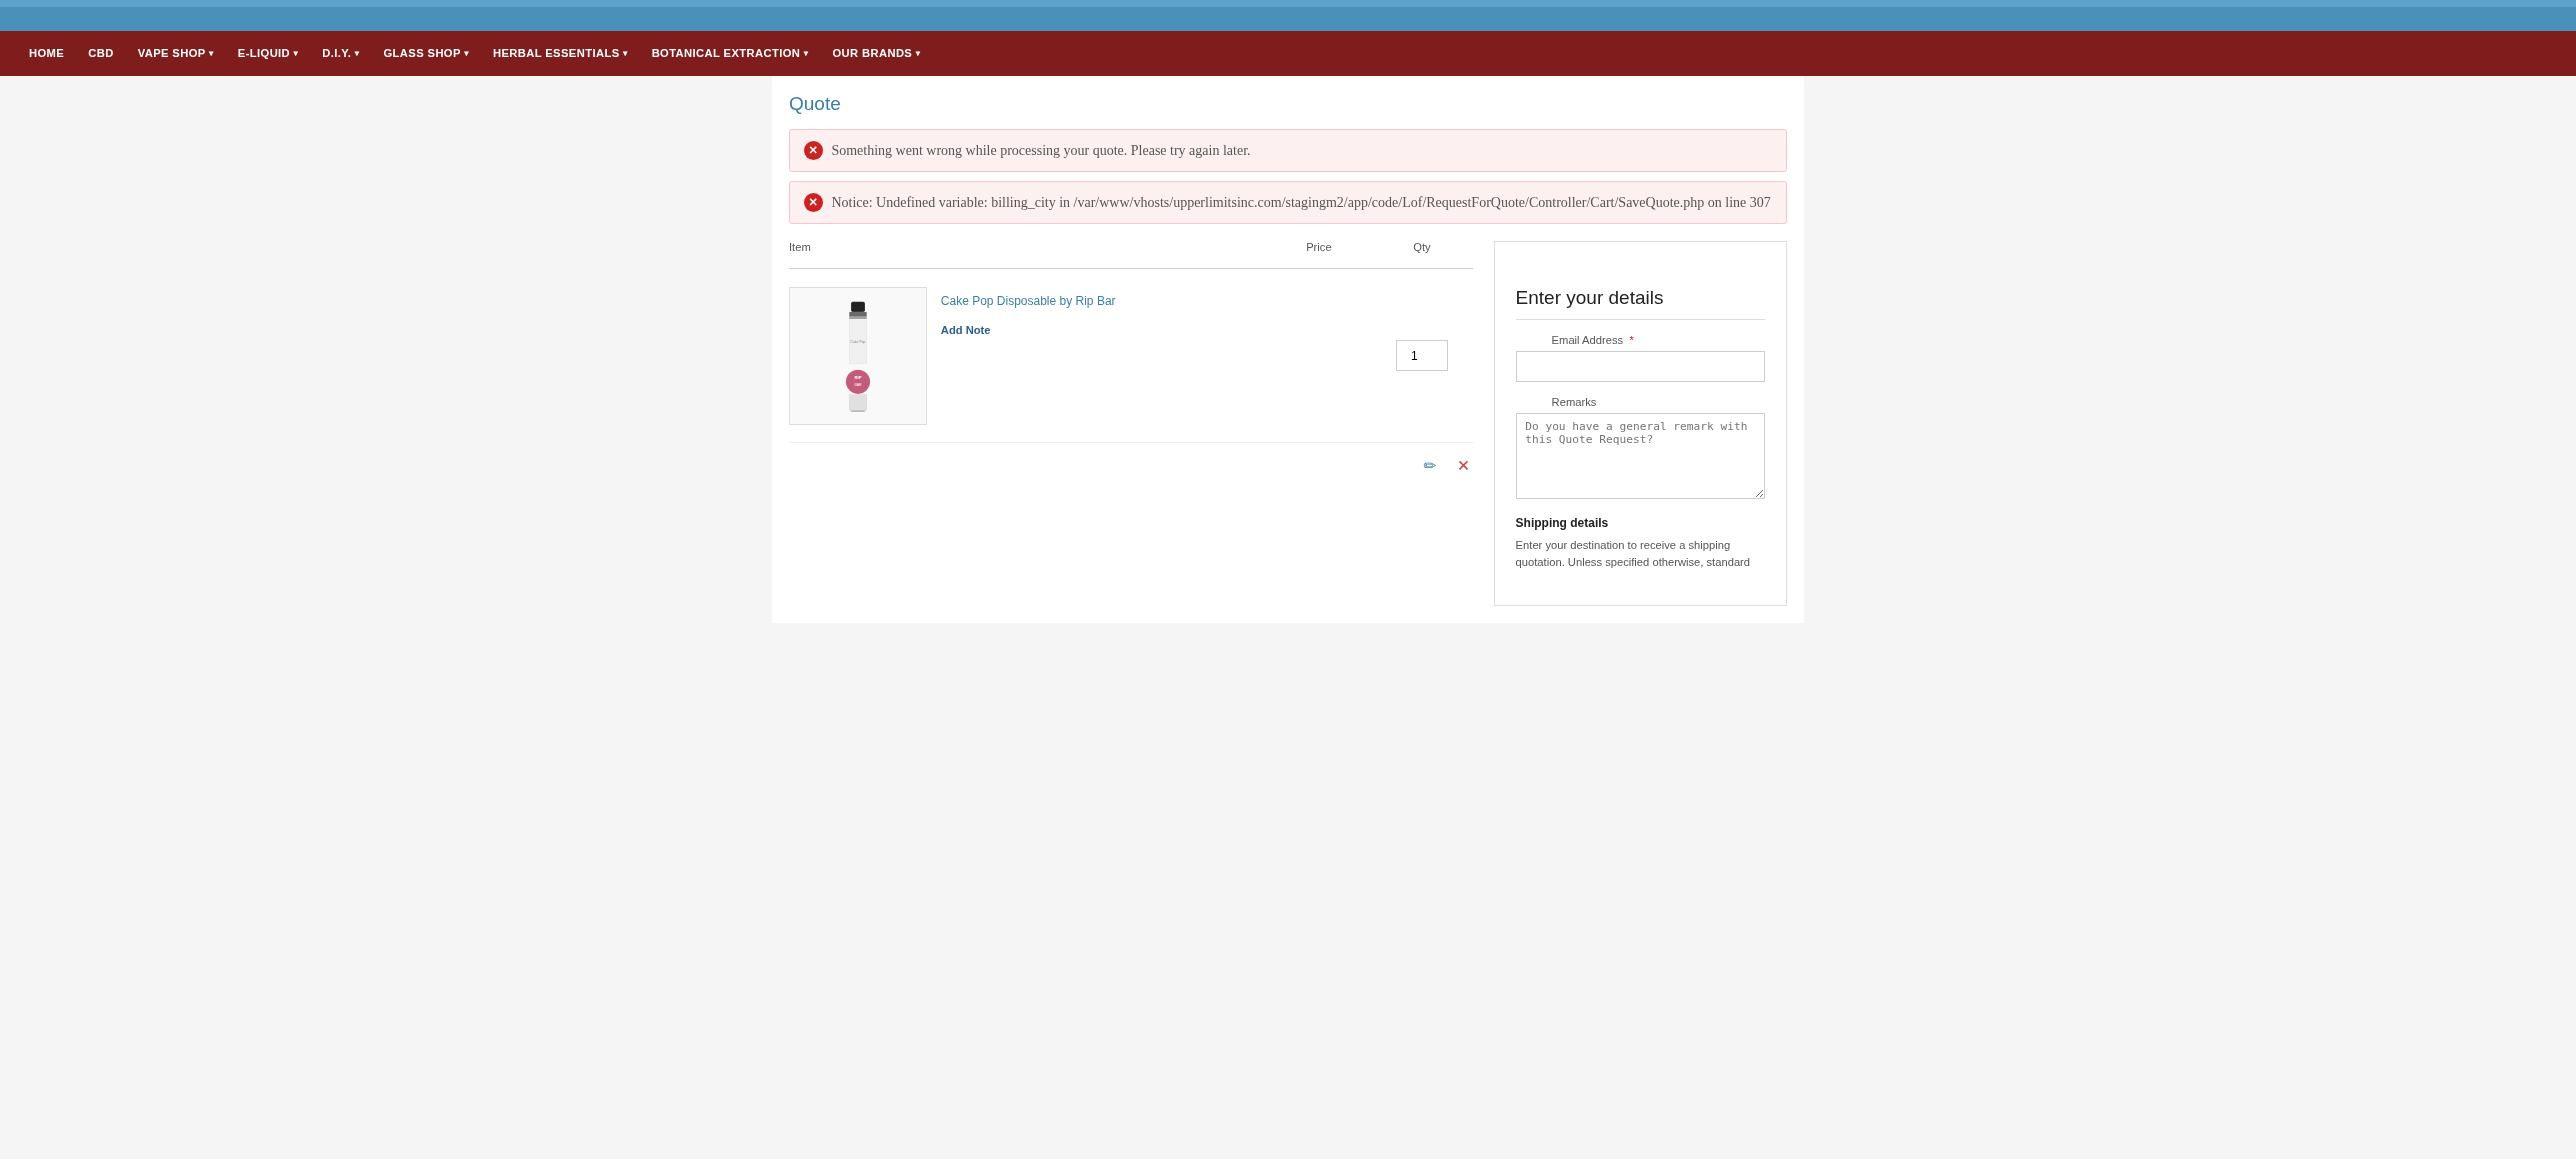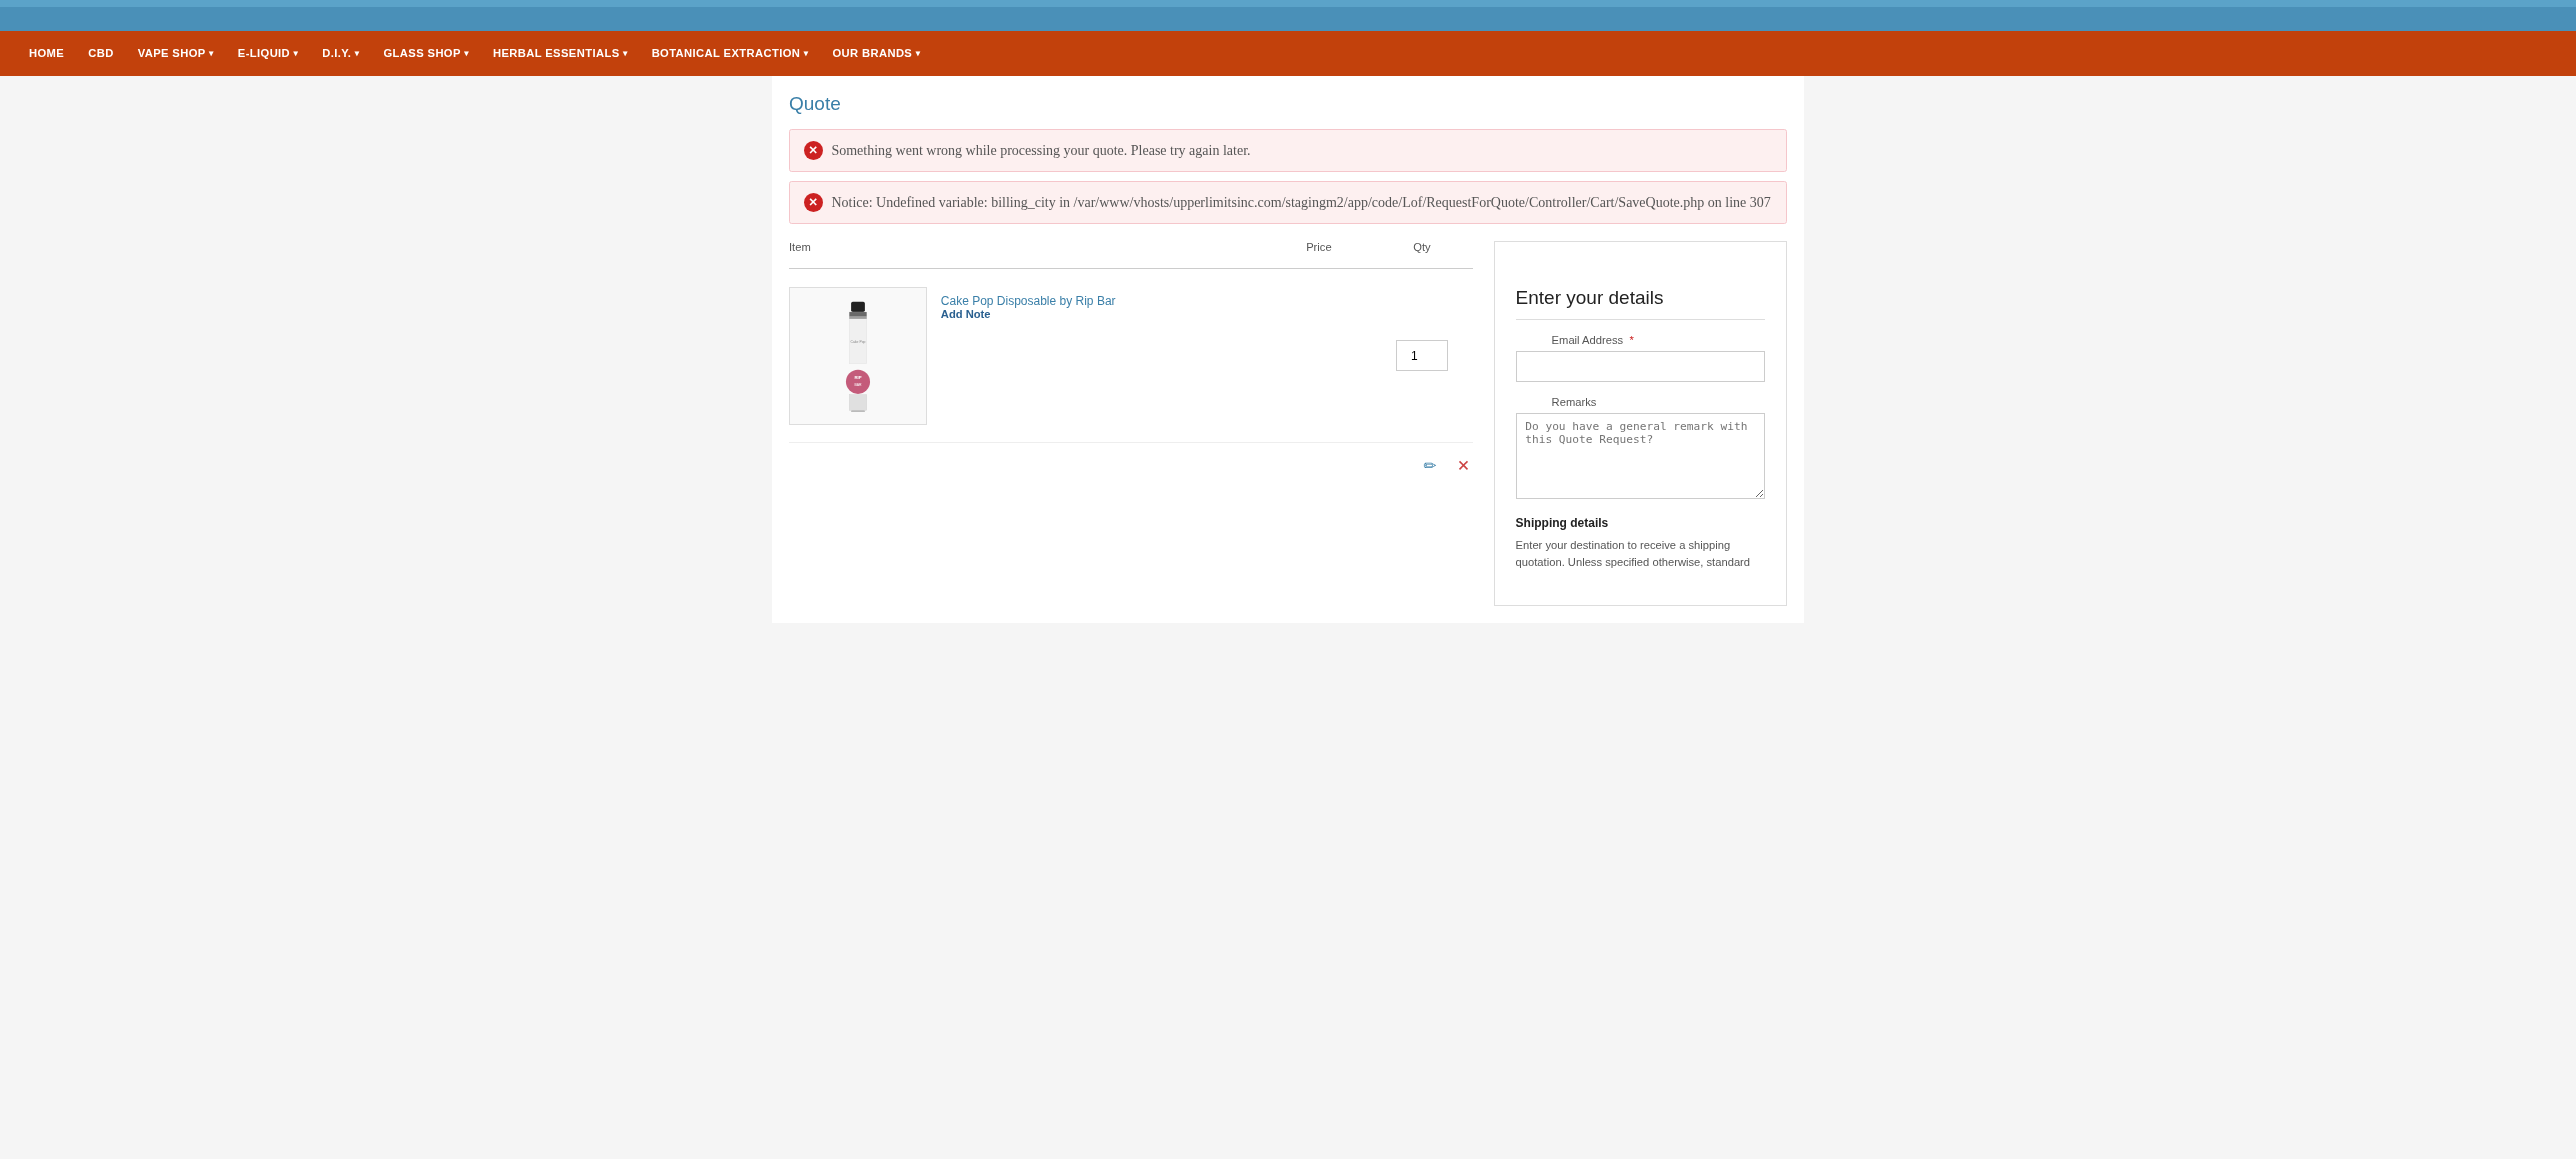--- a/index.html
+++ b/index.html
@@ -6,21 +6,21 @@
     body { font-family: Arial, sans-serif; font-size: 12px; color: #333; background: #f5f5f5; }
 
     
     .top-bar {
       background: #4a90b8;
       height: 24px;
     }
 
     
     nav {
-      background: #c2410c;
+      background: #7f1d1d;
       padding: 0 17px;
       display: flex;
       align-items: center;
       height: 45px;
     }
     nav a {
       color: #fff;
       text-decoration: none;
       font-size: 11.2px;
       font-weight: bold;
@@ -138,21 +138,21 @@
 
     
     .product-svg {
       width: 52px;
       height: 112px;
     }
 
     .item-info {
       display: flex;
       flex-direction: column;
-      gap: 0;
+      gap: 16px;
       padding-top: 6.9px;
     }
     .product-link {
       color: #3a7fa8;
       text-decoration: none;
       font-size: 12px;
     }
     .add-note-link {
       color: #2a6090;
       font-size: 11.2px;

